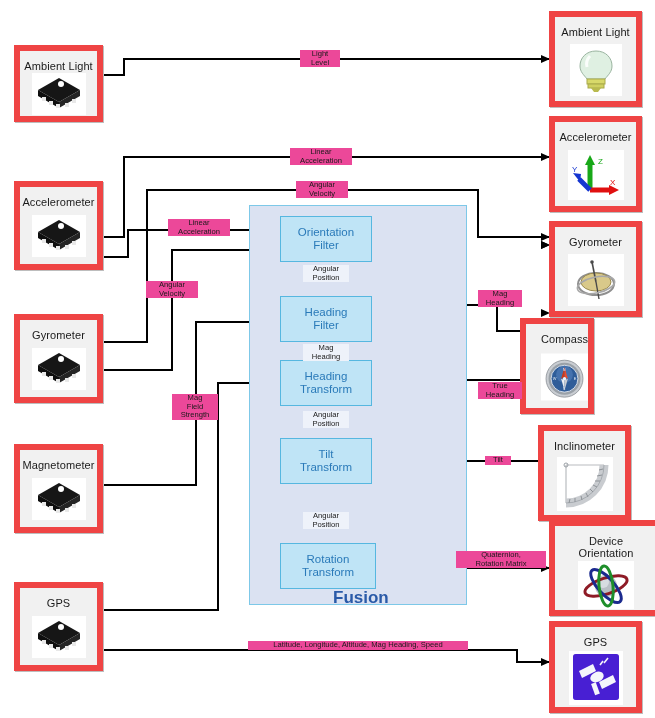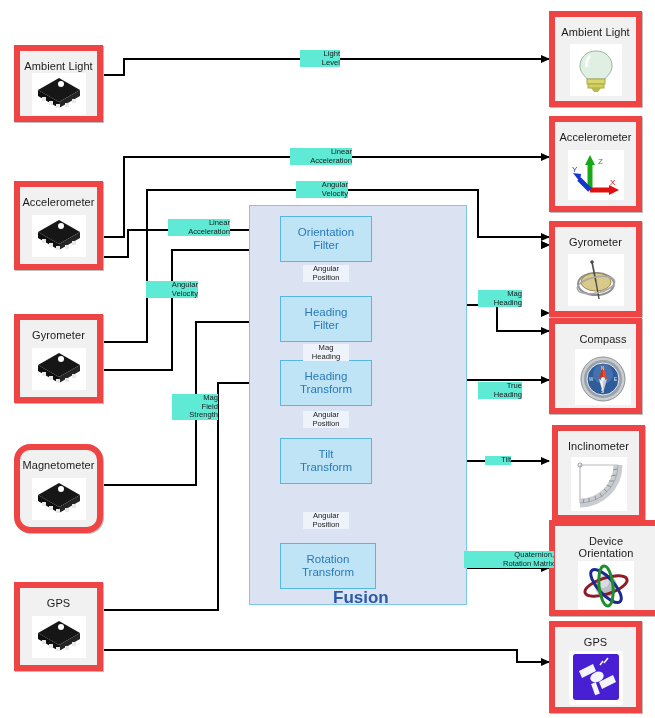--- a/index.html
+++ b/index.html
@@ -19,21 +19,21 @@
         border:1px solid #56b7e0;display:flex;align-items:center;
         justify-content:center;text-align:center;color:#2a7ab9;font-size:11.5px;
         line-height:13px;}
 
   .fusion-box{position:absolute;box-sizing:border-box;background:#dbe2f2;
               border:1px solid #7dc8e8;}
   .fusion-label{position:absolute;font-size:17px;font-weight:bold;color:#2a5aa8;}
 
   .sig{position:absolute;font-size:7.6px;color:#1a1a1a;line-height:8.6px;
        text-align:center;white-space:pre;}
-  .sig.wht{background:#5eead4;text-align:right;}
+  .sig.wht{background:#ec4899;}
   .sig.fus{background:#eef2fa;}
 
   .chip-svg,.ic-svg{display:block;}
 </style>
 </head>
 <body>
 
 <div id="stage">
 
   <svg class="wires" viewBox="0 0 655 718">
@@ -188,21 +188,21 @@
           <rect x="10" y="24" width="4" height="4"></rect>
             <rect x="17" y="28" width="4" height="4"></rect>
           <rect x="24" y="31" width="4" height="4"></rect>
             <rect x="33" y="30" width="4" height="4"></rect>
           <rect x="40" y="26" width="4" height="4"></rect>
         </g>
       </svg>
     </div>
   </div>
 
-  <div class="node" style="left:14px;top:444px;width:89px;height:89px;border-radius:16px;">
+  <div class="node" style="left:14px;top:444px;width:89px;height:89px;">
     <div class="cap">Magnetometer</div>
     <div class="art">
       <svg class="chip-svg" width="54" height="42" viewBox="0 0 54 42">
         <rect width="54" height="42" fill="#fff"></rect>
         <polygon points="27,5 48,17 27,29 6,17" fill="#161616"></polygon>
         <polygon points="6,17 27,29 27,35 6,23" fill="#0e0e0e"></polygon>
         <polygon points="48,17 27,29 27,35 48,23" fill="#242424"></polygon>
         <circle cx="29" cy="11" r="3" fill="#fff"></circle>
         <g fill="#e8e8e8">
           <rect x="10" y="24" width="4" height="4"></rect>
@@ -281,21 +281,21 @@
         <ellipse cx="28" cy="30" rx="18" ry="11" fill="none" stroke="#8f8f8f" stroke-width="2"></ellipse>
         <ellipse cx="28" cy="28" rx="15" ry="9" fill="#d9c98a" stroke="#9a8a4e" stroke-width="1"></ellipse>
         <path d="M28,28 L24,8" stroke="#4a4a4a" stroke-width="1.6" fill="none"></path>
         <circle cx="24" cy="8" r="1.8" fill="#4a4a4a"></circle>
         <path d="M28,28 L31,45" stroke="#4a4a4a" stroke-width="1.4" fill="none"></path>
         <ellipse cx="28" cy="31" rx="19" ry="8" fill="none" stroke="#a8a8a8" stroke-width="1.6" transform="rotate(-12 28 31)"></ellipse>
       </svg>
     </div>
   </div>
 
-  <div class="node" style="left:549px;top:318px;width:93px;height:96px;padding-left:15px;">
+  <div class="node" style="left:520px;top:318px;width:74px;height:96px;padding-left:15px;">
     <div class="cap">Compass</div>
     <div class="art">
       <svg class="ic-svg" width="56" height="56" viewBox="0 0 56 56">
         <rect width="56" height="56" fill="#fff"></rect>
         <circle cx="28" cy="30" r="22" fill="#c9cdd2" stroke="#8d9298" stroke-width="1"></circle>
         <circle cx="28" cy="30" r="19" fill="#9aa1a8"></circle>
         <circle cx="28" cy="30" r="16" fill="#2f5d99"></circle>
         <circle cx="28" cy="30" r="16" fill="none" stroke="#e9eef5" stroke-width="1"></circle>
         <circle cx="28" cy="25" r="10" fill="#5b87c4" opacity=".5"></circle>
         <polygon points="28,16 32,30 28,28" fill="#ef4b2a"></polygon>
@@ -304,21 +304,21 @@
         <polygon points="28,44 32,30 28,32" fill="#c8ccd2"></polygon>
         <circle cx="28" cy="30" r="2" fill="#f2f4f7"></circle>
         <text x="26" y="21" font-size="4.6" fill="#e8eef6" font-family="Liberation Sans,sans-serif">N</text>
         <text x="26" y="44" font-size="4.6" fill="#e8eef6" font-family="Liberation Sans,sans-serif">S</text>
         <text x="39" y="32" font-size="4.6" fill="#e8eef6" font-family="Liberation Sans,sans-serif">E</text>
         <text x="14" y="32" font-size="4.6" fill="#e8eef6" font-family="Liberation Sans,sans-serif">W</text>
       </svg>
     </div>
   </div>
 
-  <div class="node" style="left:552px;top:425px;width:93px;height:96px;">
+  <div class="node" style="left:538px;top:425px;width:93px;height:96px;">
     <div class="cap">Inclinometer</div>
     <div class="art">
       <svg class="ic-svg" width="56" height="54" viewBox="0 0 56 54">
         <rect width="56" height="54" fill="#fff"></rect>
         <path d="M9,8 L47,8" stroke="#b9bcc0" stroke-width="1.2" fill="none"></path>
         <path d="M9,8 L9,46" stroke="#b9bcc0" stroke-width="1.2" fill="none"></path>
         <circle cx="9" cy="8" r="2" fill="none" stroke="#9aa0a6" stroke-width="1"></circle>
         <path d="M47,8 A38,38 0 0 1 9,46" fill="none" stroke="#c9ccd0" stroke-width="9"></path>
         <path d="M47,8 A38,38 0 0 1 9,46" fill="none" stroke="#a6abb0" stroke-width="1"></path>
         <g stroke="#8d9297" stroke-width="1">
@@ -382,16 +382,17 @@
 Velocity</div>
   <div class="sig wht" style="left:172px;top:394px;width:46px;">Mag
 Field
 Strength</div>
 
   <div class="sig wht" style="left:478px;top:290px;width:44px;">Mag
 Heading</div>
   <div class="sig wht" style="left:478px;top:366px;width:44px;margin-top:16px;">True
 Heading</div>
   <div class="sig wht" style="left:485px;top:456px;width:26px;">Tilt</div>
-  <div class="sig wht" style="left:456px;top:551px;width:90px;margin-left:8px;">Quaternion,
+  <div class="sig wht" style="left:456px;top:551px;width:90px;">Quaternion,
 Rotation Matrix</div>
+  <div class="sig wht" style="left:248px;top:641px;width:220px;">Latitude, Longitude, Altitude, Mag Heading, Speed</div>
 
 </div>
 
 </body></html>

